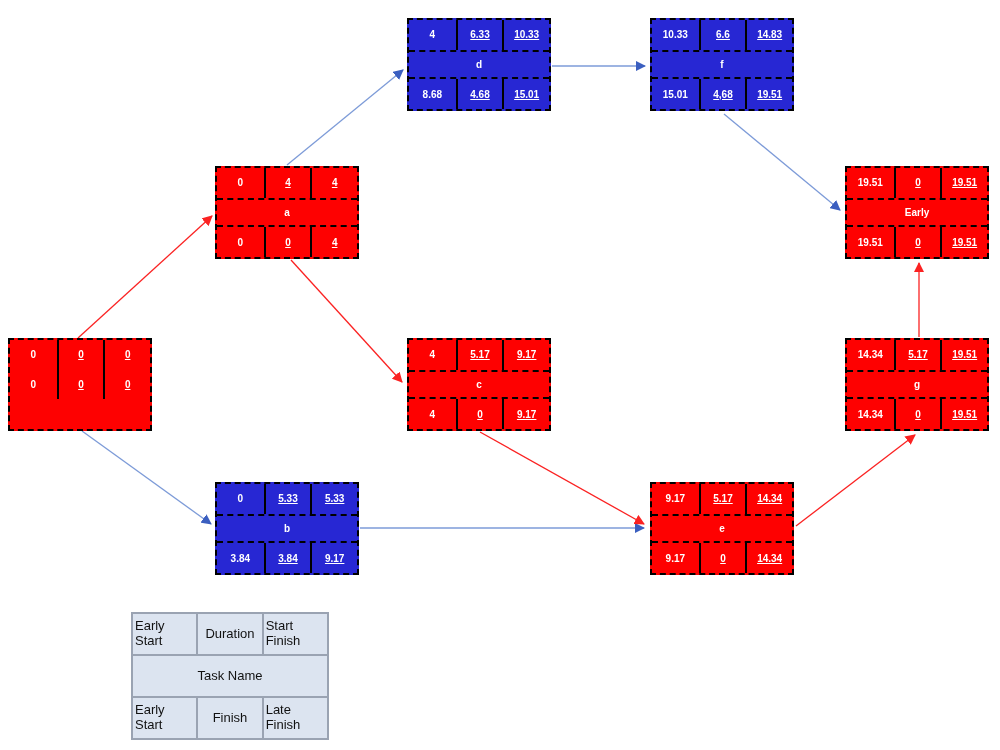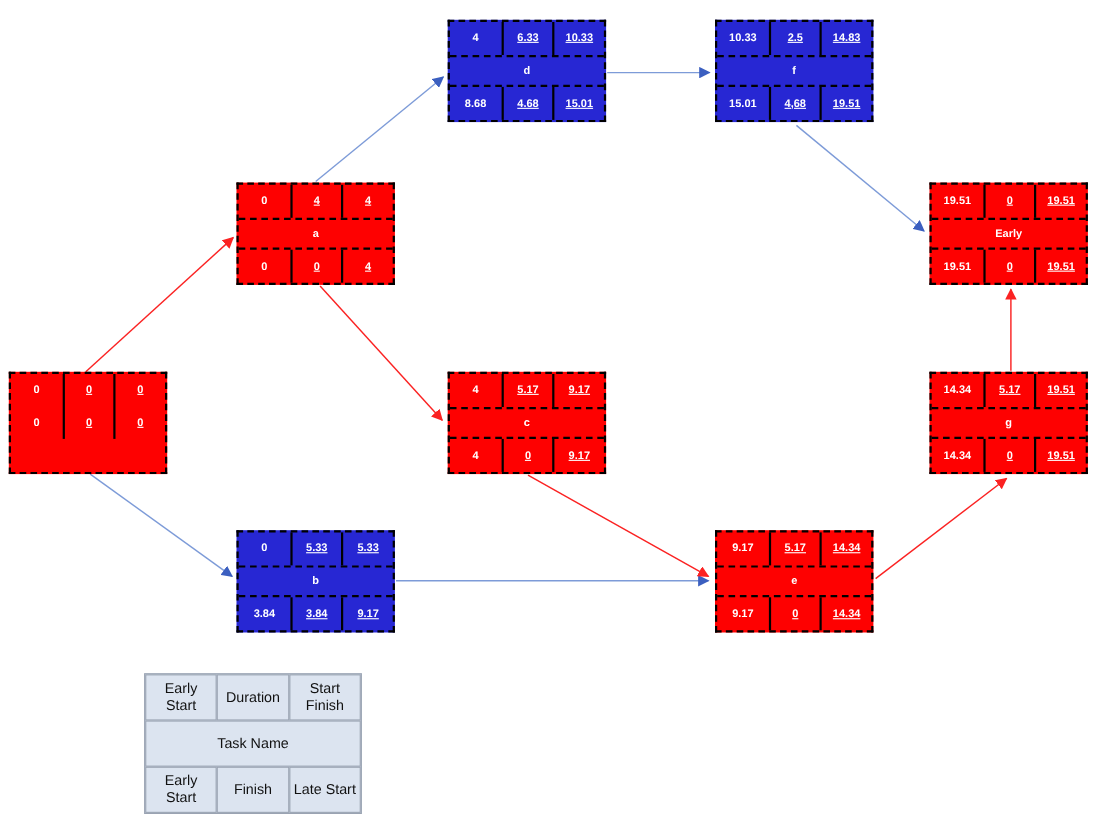--- a/index.html
+++ b/index.html
@@ -47,21 +47,21 @@
     box-sizing: border-box;
     background: #dce4f0;
     border: 1px solid #9aa3b2;
     display: grid;
     grid-template-columns: repeat(3, 1fr);
     grid-template-rows: 1fr 1fr 1fr;
     z-index: 1;
   }
   .lcell {
     display: flex; align-items: center; justify-content: center;
-    text-align: center;
+    text-align: left;
     color: #111111;
     font-size: 13px;
     line-height: 1.15;
     border: 1px solid #9aa3b2;
     box-sizing: border-box;
     padding: 2px;
   }
   .lcell.wide { grid-column: 1 / 4; }
 </style>
 </head>
@@ -142,21 +142,21 @@
   <div class="cell v">5.17</div>
   <div class="cell v">14.34</div>
   <div class="cell name">e</div>
   <div class="cell">9.17</div>
   <div class="cell v">0</div>
   <div class="cell v">14.34</div>
 </div>
 
 <div class="node blue" style="left:650px; top:18px">
   <div class="cell">10.33</div>
-  <div class="cell v">2.5</div>
+  <div class="cell v">6.6</div>
   <div class="cell v">14.83</div>
   <div class="cell name">f</div>
   <div class="cell">15.01</div>
   <div class="cell v">4,68</div>
   <div class="cell v">19.51</div>
 </div>
 
 <div class="node red" style="left:845px; top:338px">
   <div class="cell">14.34</div>
   <div class="cell v">5.17</div>
@@ -177,14 +177,14 @@
   <div class="cell v">19.51</div>
 </div>
 
 <div class="legend">
   <div class="lcell">Early Start</div>
   <div class="lcell">Duration</div>
   <div class="lcell">Start Finish</div>
   <div class="lcell wide">Task Name</div>
   <div class="lcell">Early Start</div>
   <div class="lcell">Finish</div>
-  <div class="lcell">Late Start</div>
+  <div class="lcell">Late Finish</div>
 </div>
 
 </body></html>

